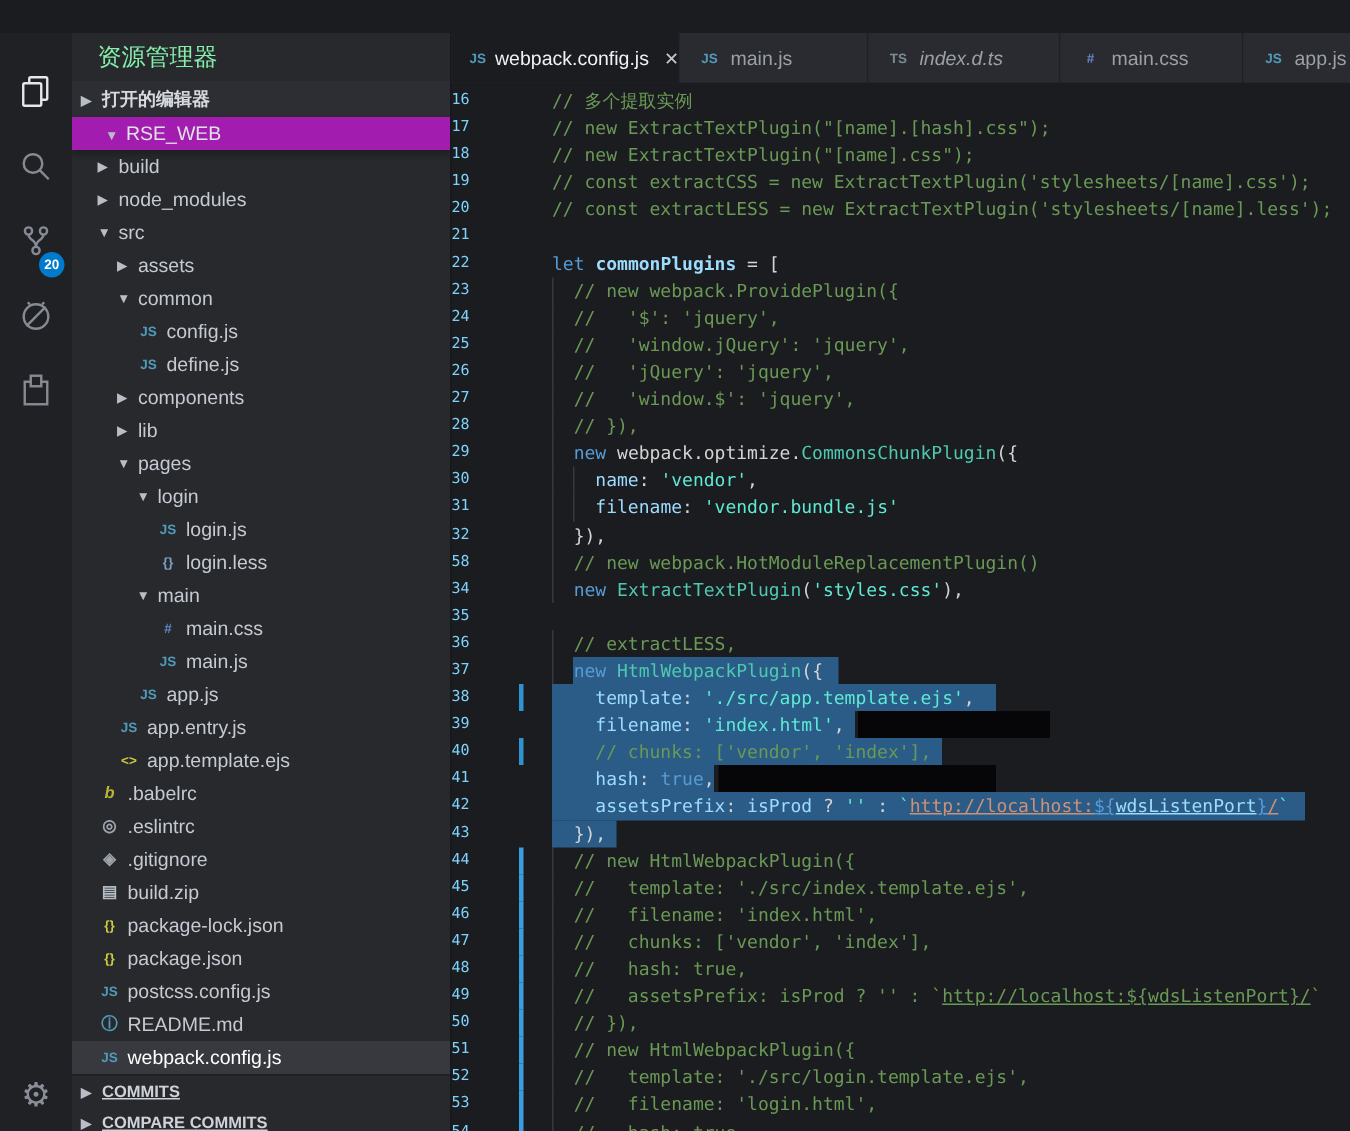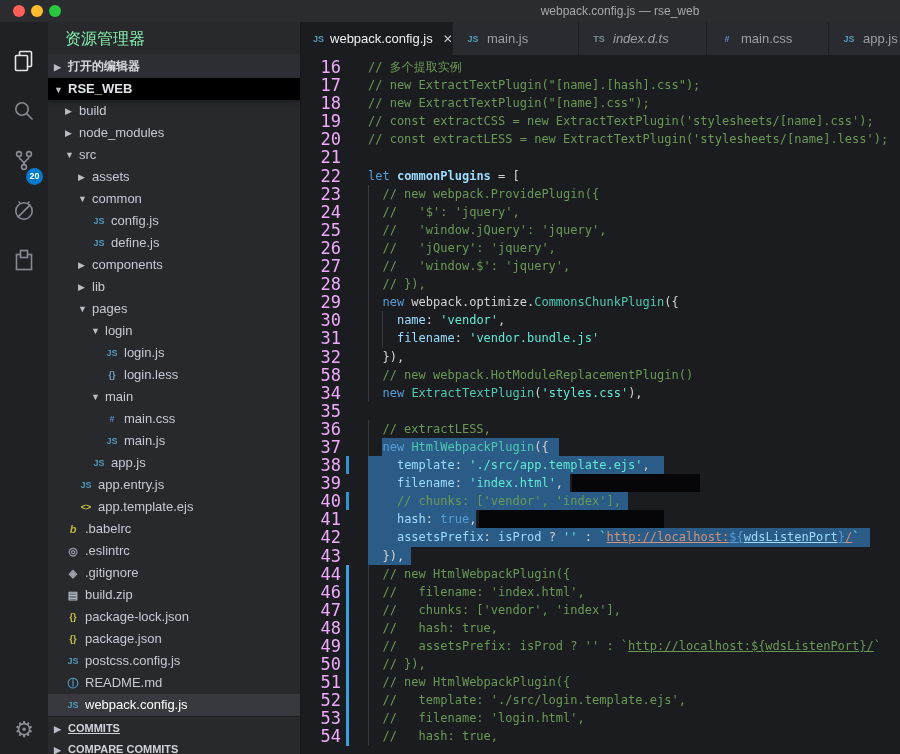--- a/index.html
+++ b/index.html
@@ -24,21 +24,21 @@
   .ab-item.active svg { stroke:#e5e7ea; }
   .ab-badge { position:absolute; right:5px; bottom:3px; min-width:17px; height:17px; border-radius:9px;
     background:#007acc; color:#fff; font-size:9px; font-weight:bold; line-height:17px; text-align:center; }
   .ab-gear { position:absolute; bottom:6px; left:0; width:48px; height:36px; display:flex; align-items:center; justify-content:center;
     color:#8a8f97; font-size:22px; cursor:pointer; }
 
   
   .sidebar { width:252px; background:#27292d; flex:none; position:relative; color:#c5cad2; overflow:hidden; }
   .sb-title { height:32px; line-height:34px; padding-left:17px; font-size:16px; color:#86efac; }
   .sb-oe { height:24px; line-height:24px; padding-left:6px; font-size:12px; font-weight:bold; color:#d6d9de; background:#2c2e33; cursor:pointer; }
-  .sb-root { height:22px; line-height:22px; padding-left:6px; font-size:13px; font-weight:bold; color:#dfe2e7; background:#000000;
+  .sb-root { height:22px; line-height:22px; padding-left:22px; font-size:13px; font-weight:normal; color:#dfe2e7; background:#a21caf;
     box-shadow:0 3px 4px rgba(0,0,0,0.25); position:relative; z-index:2; cursor:pointer; }
   .chev { display:inline-block; width:11px; font-size:9px; color:#b9bec6; margin-right:3px; }
   .tree { position:relative; z-index:1; }
   .t-row { height:22px; line-height:22px; font-size:13px; white-space:nowrap; cursor:pointer; display:flex; align-items:center; }
   .t-row.selected { background:#37393f; color:#fff; }
   .ficon { display:inline-block; width:16px; margin-right:4px; text-align:center; font-size:9px; font-weight:bold;
     font-family:"Liberation Sans", sans-serif; }
   .ic-js{color:#519aba} .ic-ts{color:#7a8b94;} .ic-css{color:#6287c6} .ic-less{color:#7aa0c4}
   .ic-json{color:#cbcb41} .ic-ejs{color:#cbcb41} .ic-babel{color:#b8b534;font-style:italic;font-size:11px}
   .ic-eslint{color:#9da3ad;font-size:11px} .ic-git{color:#a0a5ac;font-size:11px} .ic-zip{color:#b3bac2;font-size:11px}
@@ -53,45 +53,39 @@
     background:#2a2b30; border-right:1px solid #1e1f23; cursor:pointer; flex:none; white-space:nowrap; }
   .tab.active { background:#1b1c20; color:#f0f1f3; }
   .tab.preview .tab-label { font-style:italic; }
   .tab .ficon { font-size:9px; margin-right:6px; }
   .tab-close { margin-left:10px; font-size:12px; color:#c3c6cb; cursor:pointer; }
 
   
   .code { flex:1; position:relative; overflow:hidden; padding-top:3px;
     font-family:"DejaVu Sans Mono", monospace; font-size:12px; }
   .line { display:flex; height:18.1px; line-height:18.1px; position:relative; }
-  .ln { width:40px; flex:none; text-align:right; color:#f0abfc; font-size:17px; }
+  .ln { width:40px; flex:none; color:#7dd3fc; font-size:10px; }
   .mk { width:27px; flex:none; position:relative; }
   .mk .m-mod, .mk .m-bar { position:absolute; left:5px; top:0; width:3px; height:18.1px; }
   .m-mod { background:#2e93cf; } .m-bar { background:#3a9fe0; }
   .content { flex:1; position:relative; white-space:pre; min-width:0; }
   .guide { position:absolute; top:0; width:1px; height:18.1px; background:#35383e; z-index:0; }
   .selrect { position:absolute; top:0; height:18.1px; background:#2b5c87; z-index:1; }
   .blackbox { position:absolute; top:0; height:18.1px; background:#060608; z-index:2; }
   .ct { position:relative; z-index:3; }
   .tk-c{color:#6a9955} .tk-k{color:#569cd6} .tk-v{color:#9cdcfe} .tk-vb{color:#9cdcfe;font-weight:bold}
   .tk-t{color:#4ec9b0} .tk-s{color:#5eead4} .tk-p{color:#d4d4d4}
   .tk-su{color:#ce9178;text-decoration:underline} .tk-ku{color:#569cd6;text-decoration:underline}
   .tk-vu{color:#9cdcfe;text-decoration:underline} .tk-cu{color:#6a9955;text-decoration:underline}
 </style>
 </head>
 <body>
 
 <div class="window">
 
-  <div class="titlebar">
-    <span class="tl red"></span>
-    <span class="tl yel"></span>
-    <span class="tl grn"></span>
-    <span class="tl-title">webpack.config.js — rse_web</span>
-  </div>
 
   <div class="main">
 
     <div class="activitybar">
       <div class="ab-item active" style="margin-top:16px">
         <span>
           <svg width="26" height="26" viewBox="0 0 26 26">
             <rect x="8.5" y="3.5" width="12" height="15" rx="1"></rect>
             <rect x="4.5" y="7.5" width="12" height="15" rx="1" fill="#202125"></rect>
           </svg>
@@ -430,20 +424,27 @@
             <span class="content"><span class="guide" style="left: 0ch;"></span><span class="selrect" style="left: 0ch; width: 6ch;"></span><span class="ct"><span class="tk-p">  }),</span></span></span>
           </div>
           <div class="line">
             <span class="ln">44</span>
             <span class="mk">
               <span class="m-bar"></span>
             </span>
             <span class="content"><span class="guide" style="left: 0ch;"></span><span class="ct"><span class="tk-c">  // new HtmlWebpackPlugin({</span></span></span>
           </div>
           <div class="line">
+            <span class="ln">45</span>
+            <span class="mk">
+              <span class="m-bar"></span>
+            </span>
+            <span class="content"><span class="guide" style="left: 0ch;"></span><span class="ct"><span class="tk-c">  //   template: './src/index.template.ejs',</span></span></span>
+          </div>
+          <div class="line">
             <span class="ln">46</span>
             <span class="mk">
               <span class="m-bar"></span>
             </span>
             <span class="content"><span class="guide" style="left: 0ch;"></span><span class="ct"><span class="tk-c">  //   filename: 'index.html',</span></span></span>
           </div>
           <div class="line">
             <span class="ln">47</span>
             <span class="mk">
               <span class="m-bar"></span>

